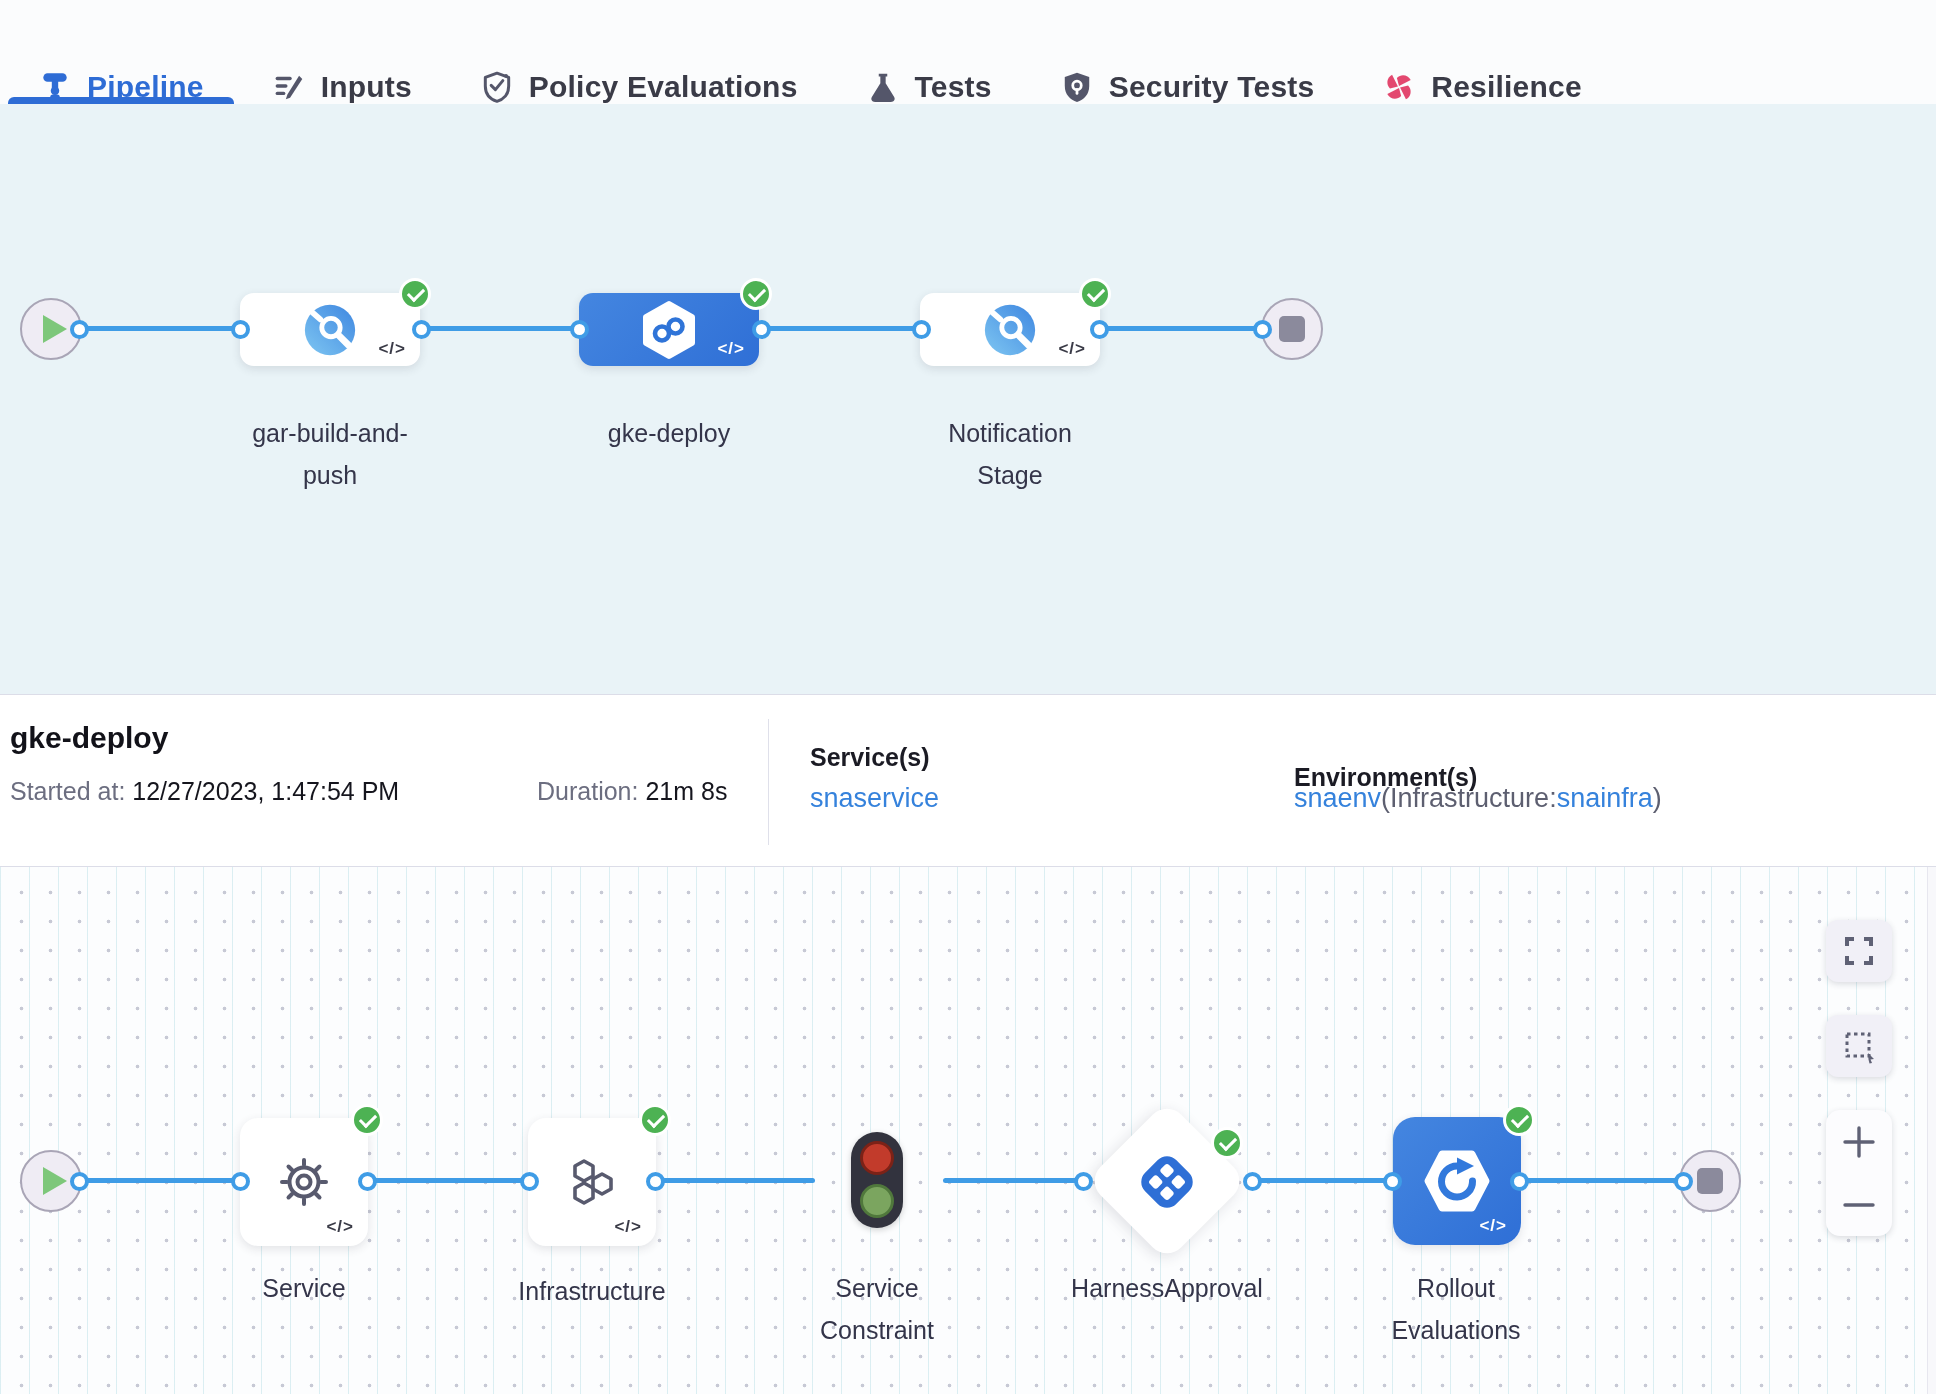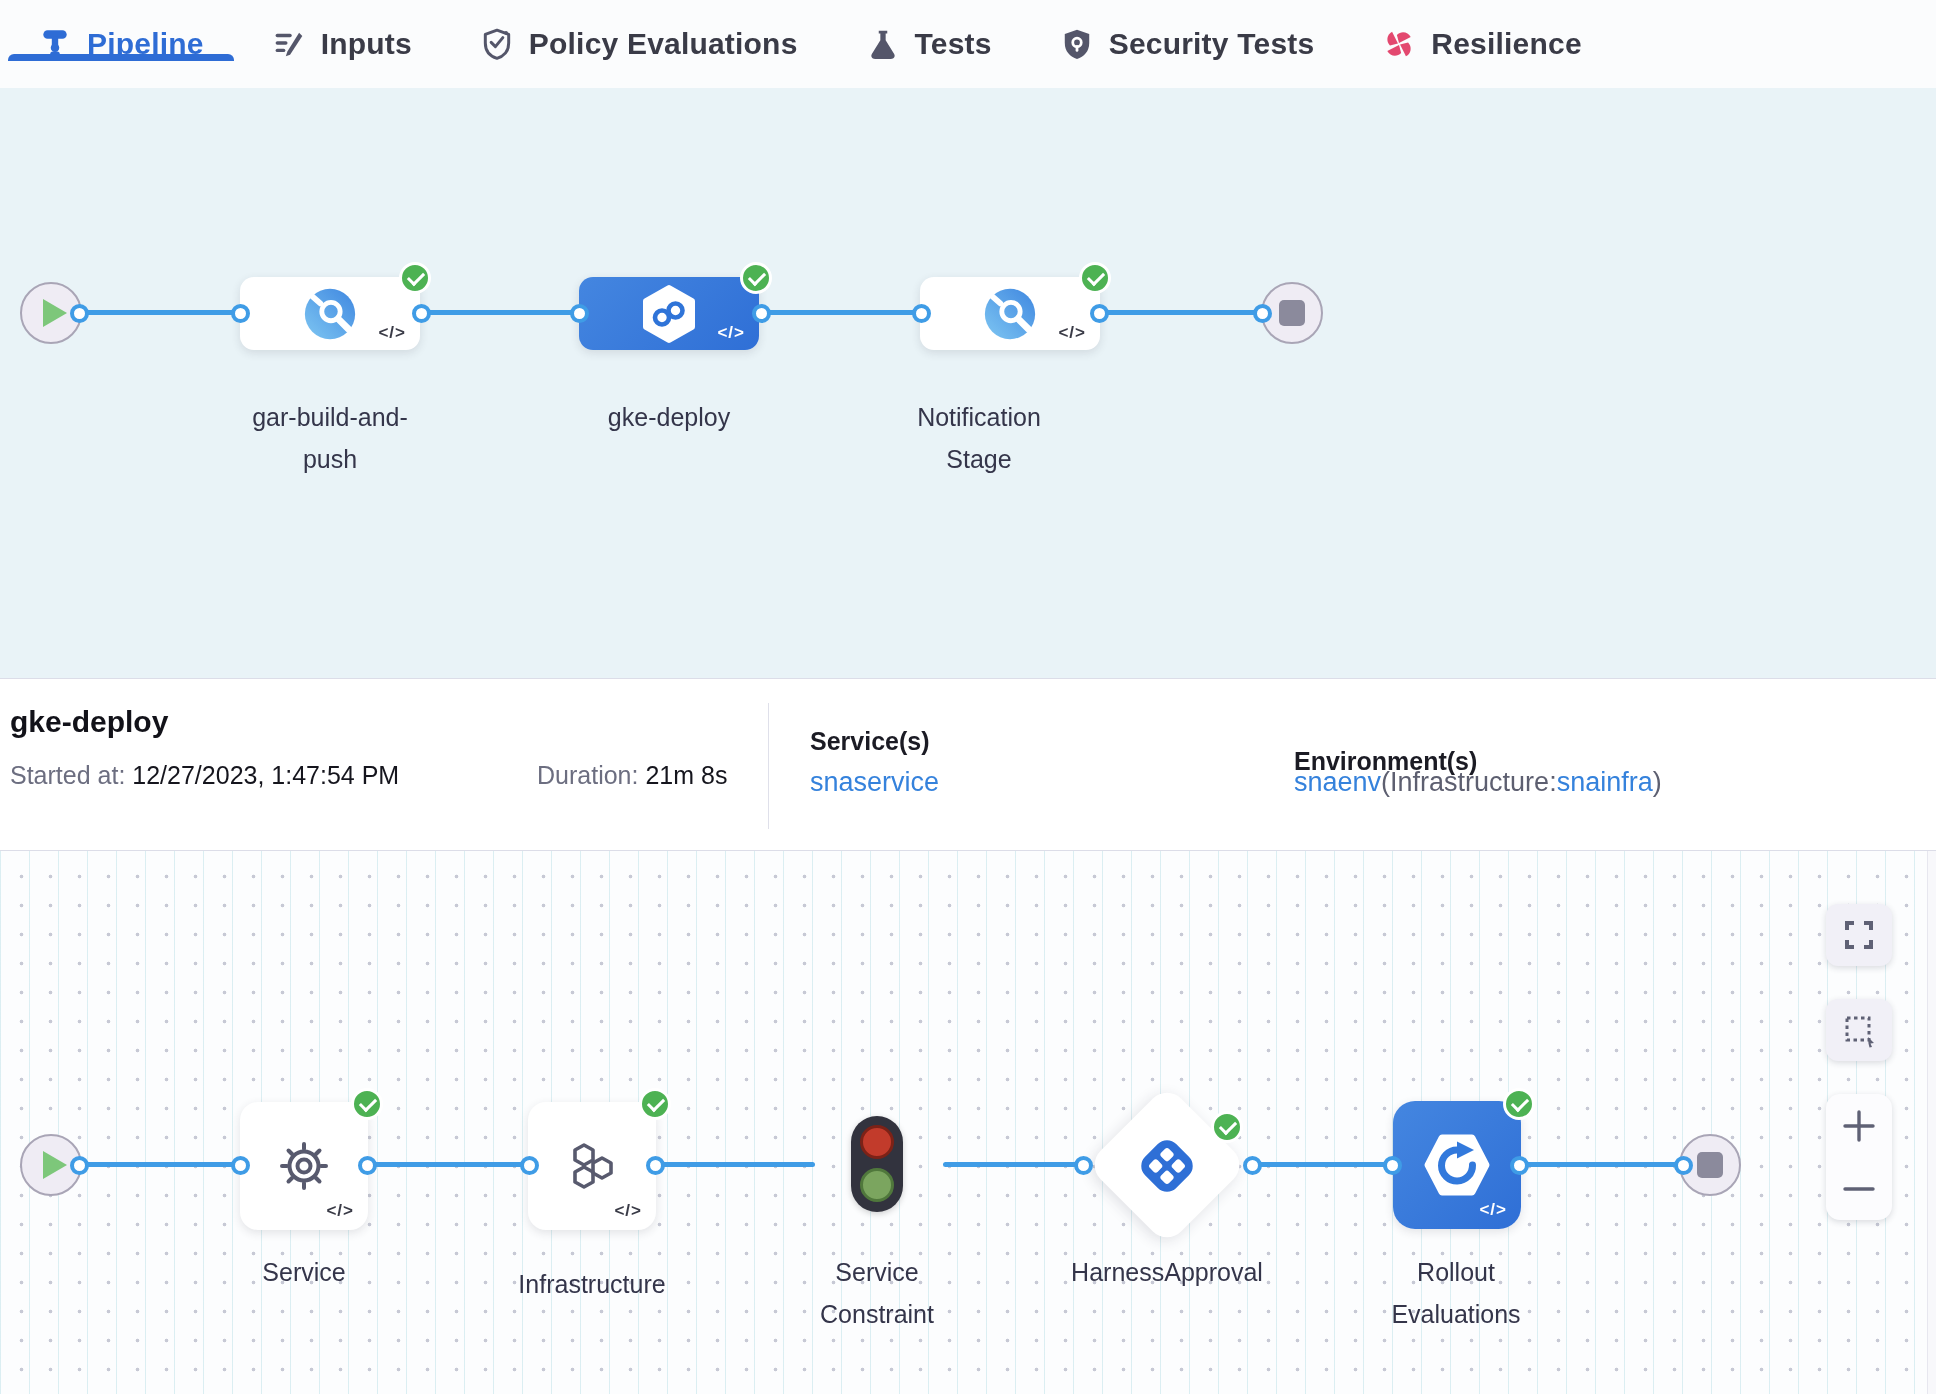--- a/index.html
+++ b/index.html
@@ -1,20 +1,20 @@
 <!DOCTYPE html>
 <html><head>
 <meta charset="utf-8">
 <style>
   * { margin:0; padding:0; box-sizing:border-box; }
   html,body { width:1936px; height:1394px; overflow:hidden;
     font-family:"Liberation Sans", sans-serif; background:#fff; }
 
   
-  .tabbar { height:88px; background:#fbfcfd; display:flex; align-items:center;
+  .tabbar { height:104px; background:#fbfcfd; display:flex; align-items:flex-end;
     padding-left:8px; position:relative; }
   .tab { display:flex; align-items:center; gap:15px; padding:0 30px; position:relative;
     cursor:pointer; }
   .tab + .tab { margin-left:8px; }
   .tab .tab-label { font-size:30px; font-weight:600; color:#3a3b47; letter-spacing:.2px; }
   .tab.active .tab-label { color:#2e6cd5; font-weight:700; }
   .tab.active::after { content:""; position:absolute; left:0; right:0; bottom:0;
     height:7px; background:#2e6cd5; border-radius:6px 6px 0 0; }
   .tab-icon { width:34px; height:34px; flex:0 0 auto; }
 
@@ -231,21 +231,21 @@
   <div class="node-dot" style="left:230.5px;top:215.5px;"></div>
   <div class="node-dot" style="left:411.5px;top:215.5px;"></div>
   <div class="node-dot" style="left:569.5px;top:215.5px;"></div>
   <div class="node-dot" style="left:751.5px;top:215.5px;"></div>
   <div class="node-dot" style="left:911.5px;top:215.5px;"></div>
   <div class="node-dot" style="left:1089.5px;top:215.5px;"></div>
   <div class="node-dot" style="left:1252.5px;top:215.5px;"></div>
 
   <div class="node-label" style="left:235px; top:308px;">gar-build-and-push</div>
   <div class="node-label" style="left:574px; top:308px;">gke-deploy</div>
-  <div class="node-label" style="left:884px; top:308px;">Notification Stage</div>
+  <div class="node-label" style="left:915px; top:308px;">Notification Stage</div>
 </div>
 
 <div class="info-bar">
   <div class="exec-title">gke-deploy</div>
 
   <div class="meta-row" style="left:10px;">
     <span class="meta-label">Started at:</span>
     <span>12/27/2023, 1:47:54 PM</span>
   </div>
 
@@ -345,21 +345,21 @@
   <div class="node-dot" style="left:357.5px; top:304.5px;"></div>
   <div class="node-dot" style="left:519.5px; top:304.5px;"></div>
   <div class="node-dot" style="left:645.5px; top:304.5px;"></div>
   <div class="node-dot" style="left:1073.5px;top:304.5px;"></div>
   <div class="node-dot" style="left:1242.5px;top:304.5px;"></div>
   <div class="node-dot" style="left:1382.5px;top:304.5px;"></div>
   <div class="node-dot" style="left:1509.5px;top:304.5px;"></div>
   <div class="node-dot" style="left:1673.5px;top:304.5px;"></div>
 
   <div class="node-label" style="left:209px; top:400px;">Service</div>
-  <div class="node-label" style="left:497px; top:412px;">Infrastructure</div>
+  <div class="node-label" style="left:497px; top:403px;">Infrastructure</div>
   <div class="node-label" style="left:782px; top:400px;">Service Constraint</div>
   <div class="node-label breakall" style="left:1066px; top:400px;">HarnessApproval</div>
   <div class="node-label" style="left:1361px; top:400px;">Rollout Evaluations</div>
 
   <div class="canvas-btn" style="top:53px;">
     <svg width="34" height="34" viewBox="0 0 34 34">
       <g stroke="#5f6175" stroke-width="4" fill="none">
         <path d="M5 12 V5 H12"></path>
           <path d="M22 5 H29 V12"></path>
         <path d="M29 22 V29 H22"></path>

